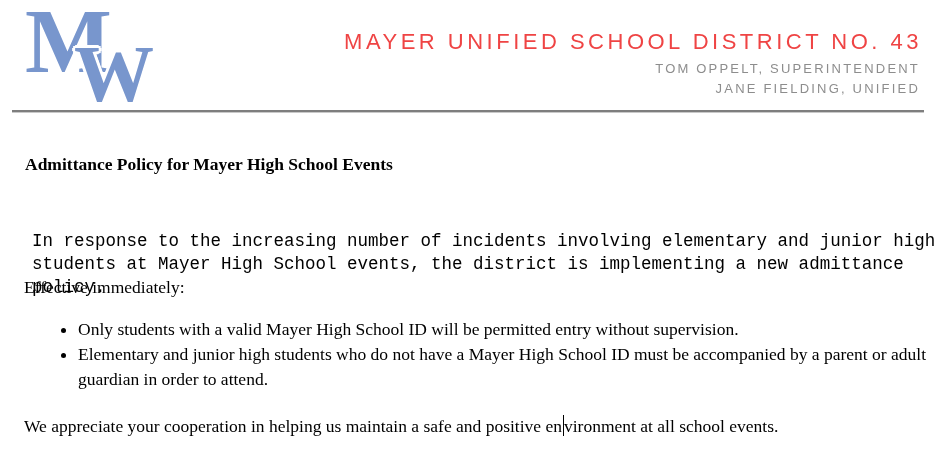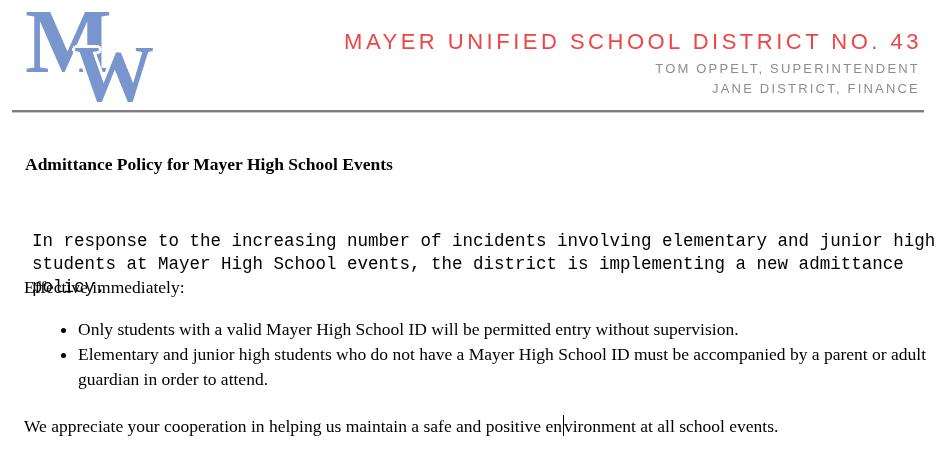--- a/index.html
+++ b/index.html
@@ -115,21 +115,21 @@
 <div class="page">
 
   <header class="letterhead">
     <div>
       <span class="logo-m">M</span>
       <span class="logo-w">W</span>
     </div>
     <div class="district-name">MAYER UNIFIED SCHOOL DISTRICT NO. 43</div>
     <div class="officials">
       <div>TOM OPPELT, SUPERINTENDENT</div>
-      <div>JANE DISTRICT, FINANCE</div>
+      <div>JANE FIELDING, UNIFIED</div>
     </div>
     <div class="header-rule"></div>
   </header>
 
   <main class="doc">
     <h1 class="doc-title">Admittance Policy for Mayer High School Events</h1>
 
     <p class="intro">In response to the increasing number of incidents involving elementary and junior high students at Mayer High School events, the district is implementing a new admittance policy.</p>
 
     <p class="effective">Effective immediately:</p>

